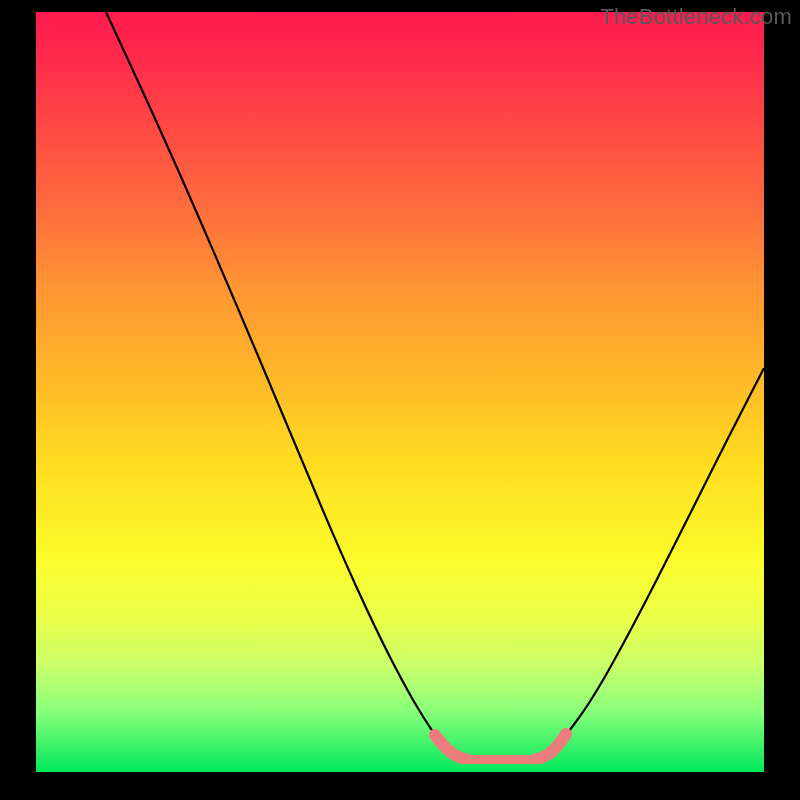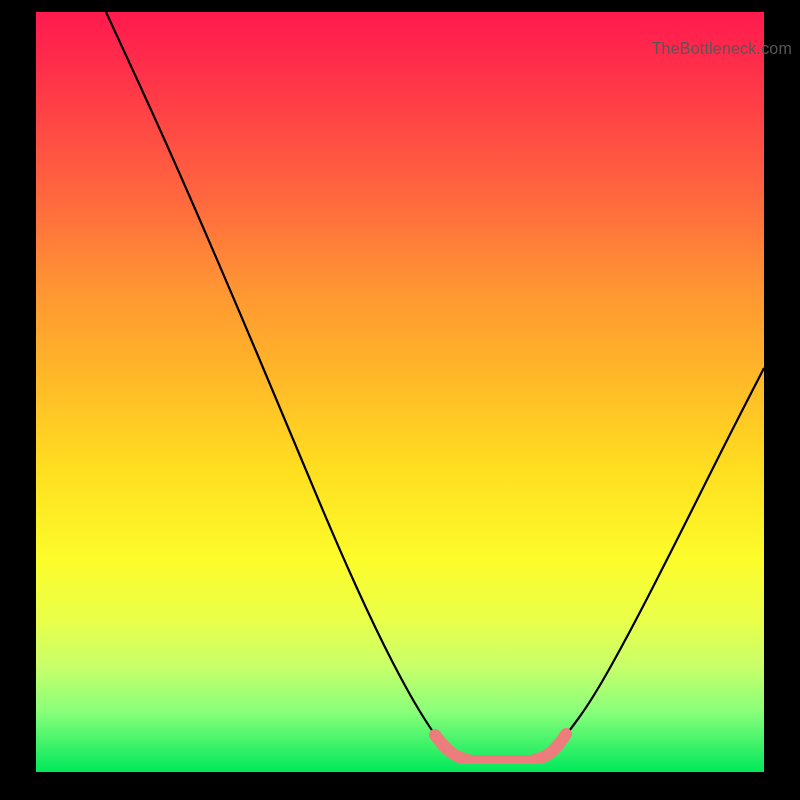--- a/index.html
+++ b/index.html
@@ -9,25 +9,24 @@
     background: #000;
     position: relative;
     overflow: hidden;
     font-family: Arial, sans-serif;
   }
   .watermark {
     position: absolute;
     top: 4px;
     right: 8px;
     color: #575757;
-    font-size: 16px;
+    font-size: 22px;
     font-weight: 500;
     z-index: 10;
     letter-spacing: 0.2px;
-    margin-top: 36px;
   }
   .plot-area {
     position: absolute;
     left: 36px;
     top: 12px;
     width: 728px;
     height: 752px;
   }
   .bg-gradient {
     position: absolute;

